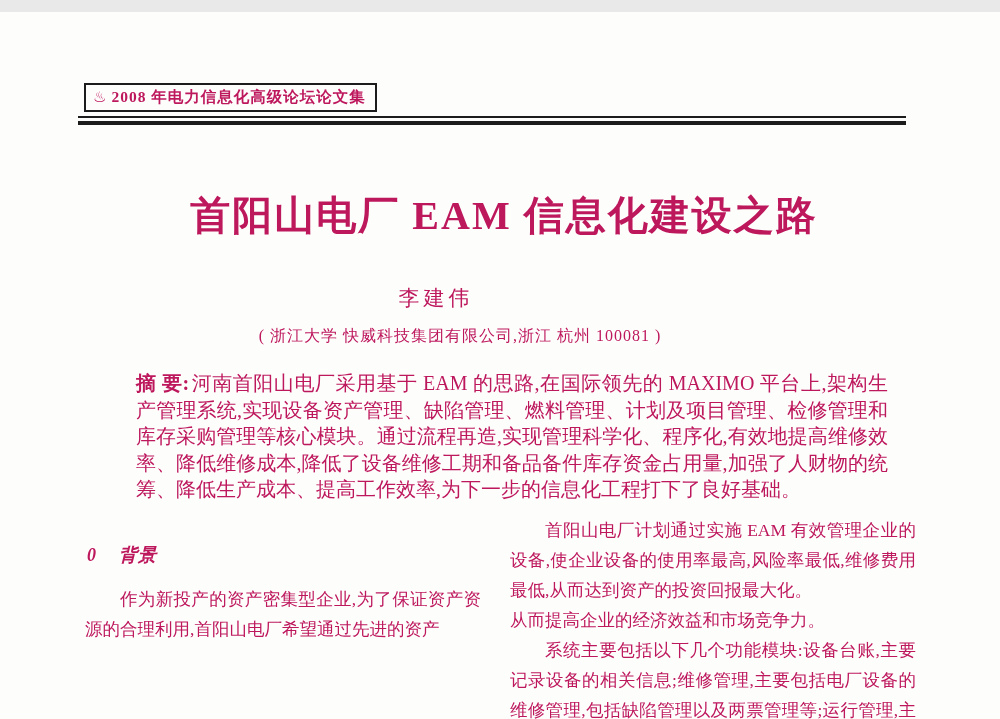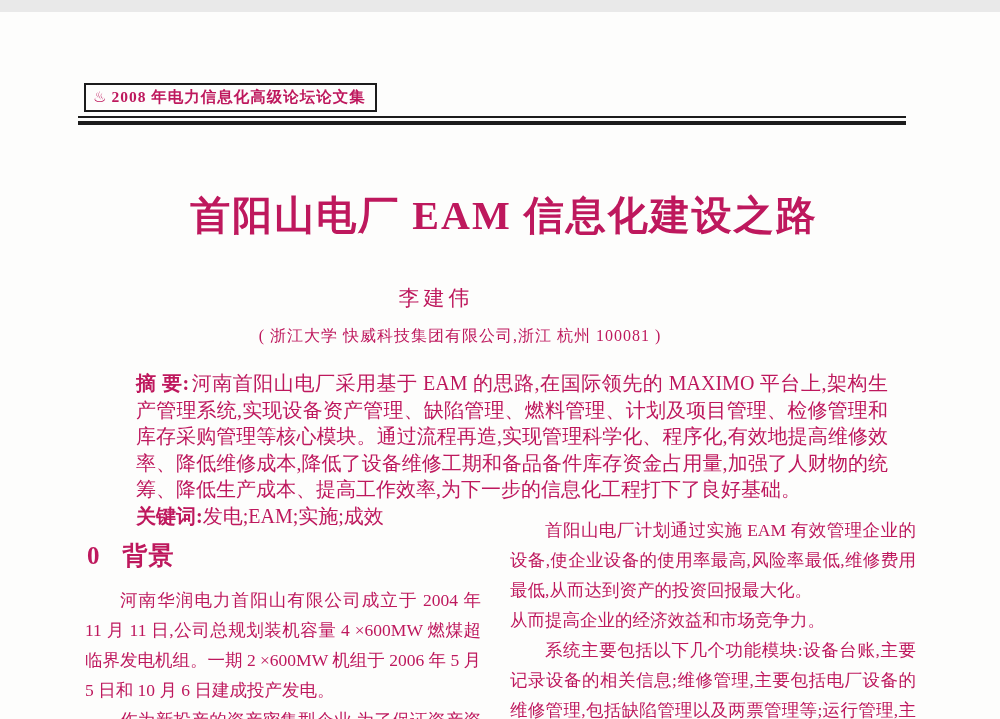--- a/index.html
+++ b/index.html
@@ -44,23 +44,24 @@
   
   .col{
     position:absolute;width:396px;font-size:17.5px;line-height:30px;
     text-align:justify;
   }
   .col-left{left:85px;top:528px;}
   .col-right{left:510px;top:503px;width:406px;}
   .body-p{margin:0;}
   .indent{text-indent:2em;}
   .sec{
-    margin:0 0 14px 2px;font-size:25px;font-weight:bold;
+    margin:0 0 14px 2px;font-size:18px;font-weight:bold;
     font-family:"Liberation Sans","DejaVu Sans",sans-serif;
     letter-spacing:1px;
+    font-style:italic;
   }
   .sec-num{margin-right:22px;font-family:"Liberation Serif","DejaVu Serif",serif;}
 </style>
 </head>
 <body>
 
 <div class="page">
 
   <div class="badge">
     <span class="badge-icon">♨</span><span>2008 年电力信息化高级论坛论文集</span>
@@ -72,26 +73,24 @@
   </div>
 
   <h1 class="title">首阳山电厂 EAM 信息化建设之路</h1>
 
   <div class="author">李建伟</div>
 
   <div class="affiliation">( 浙江大学  快威科技集团有限公司,浙江  杭州  100081 )</div>
 
   <div class="abstract">
     <p><span class="lbl lbl-abs">摘  要:</span><span>河南首阳山电厂采用基于 EAM 的思路,在国际领先的 MAXIMO 平台上,架构生产管理系统,实现设备资产管理、缺陷管理、燃料管理、计划及项目管理、检修管理和库存采购管理等核心模块。通过流程再造,实现管理科学化、程序化,有效地提高维修效率、降低维修成本,降低了设备维修工期和备品备件库存资金占用量,加强了人财物的统筹、降低生产成本、提高工作效率,为下一步的信息化工程打下了良好基础。</span></p>
-    <p><span class="lbl">关键词:</span><span>发电;EAM;实施;成效</span></p>
   </div>
 
   <div class="col col-left">
     <h2 class="sec"><span class="sec-num">0</span><span class="sec-title">背景</span></h2>
-    <p class="body-p indent">河南华润电力首阳山有限公司成立于 2004 年 11 月 11 日,公司总规划装机容量 4 ×600MW 燃煤超临界发电机组。一期 2 ×600MW 机组于 2006 年 5 月 5 日和 10 月 6 日建成投产发电。</p>
     <p class="body-p indent">作为新投产的资产密集型企业,为了保证资产资源的合理利用,首阳山电厂希望通过先进的资产</p>
   </div>
 
   <div class="col col-right">
     <p class="body-p indent">首阳山电厂计划通过实施 EAM 有效管理企业的设备,使企业设备的使用率最高,风险率最低,维修费用最低,从而达到资产的投资回报最大化。</p>
     <p class="body-p">从而提高企业的经济效益和市场竞争力。</p>
     <p class="body-p indent">系统主要包括以下几个功能模块:设备台账,主要记录设备的相关信息;维修管理,主要包括电厂设备的维修管理,包括缺陷管理以及两票管理等;运行管理,主要管理运行的相关信息,记录事</p>
   </div>
 
 </div>

